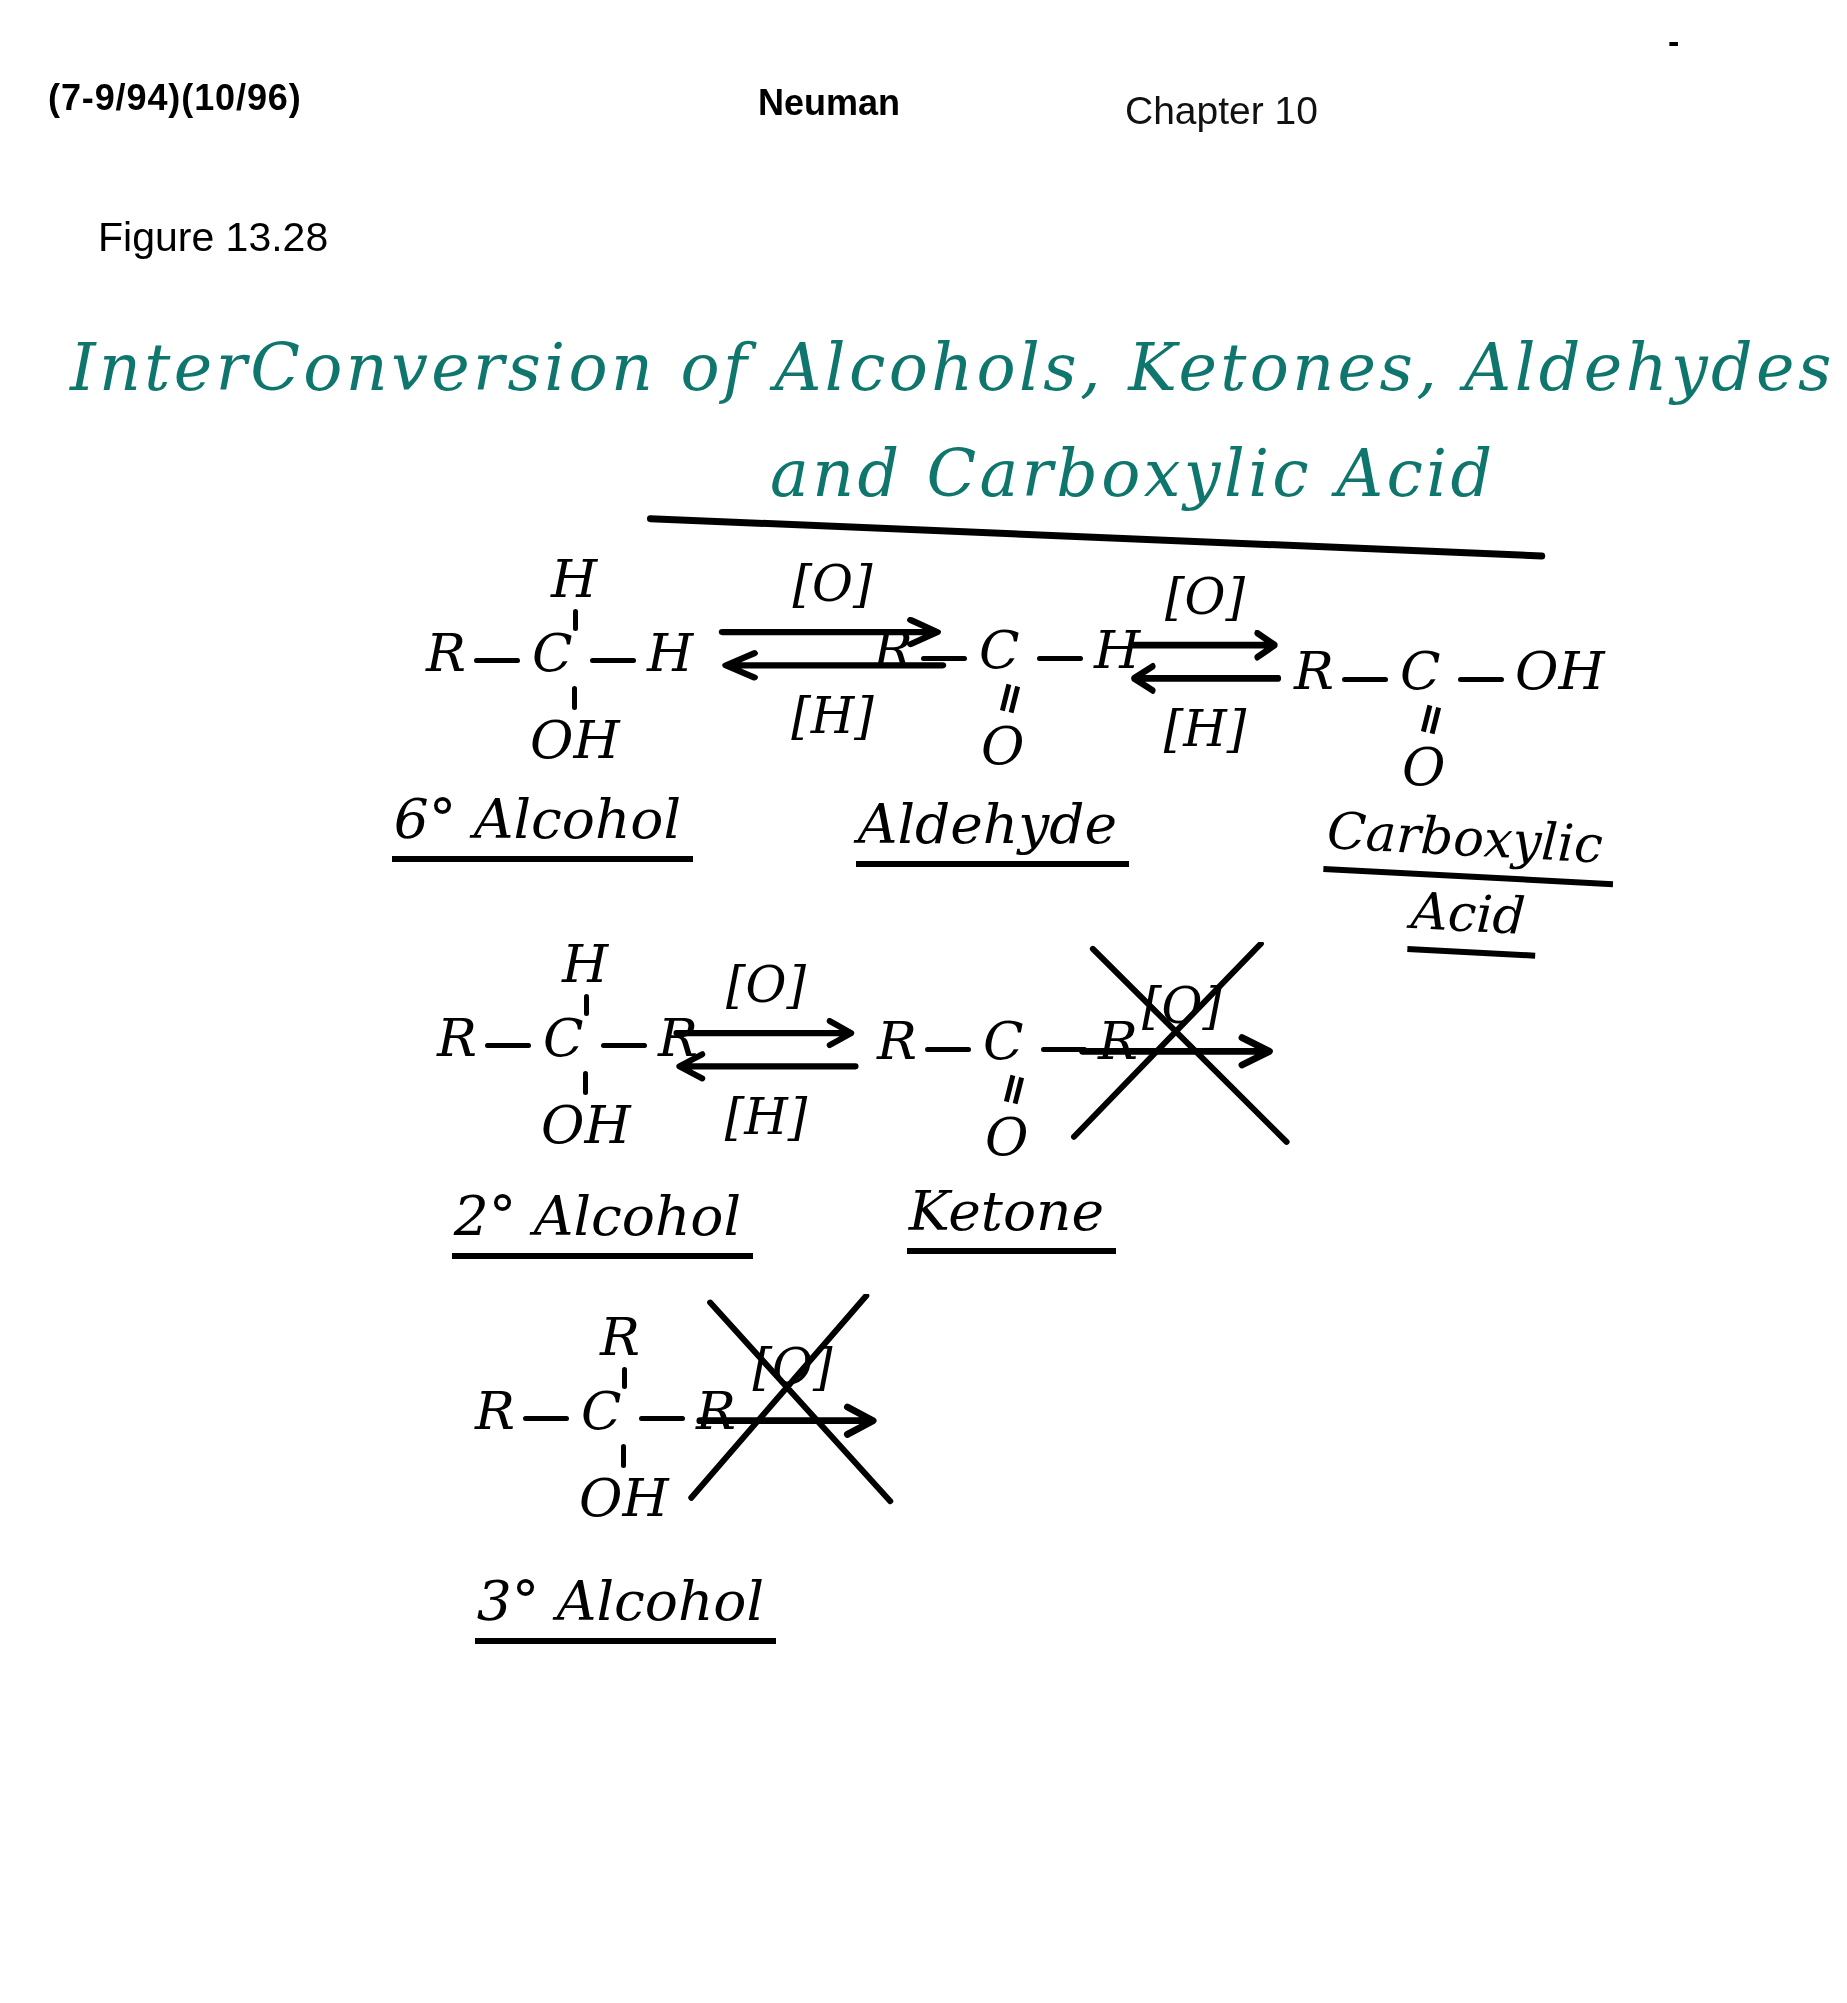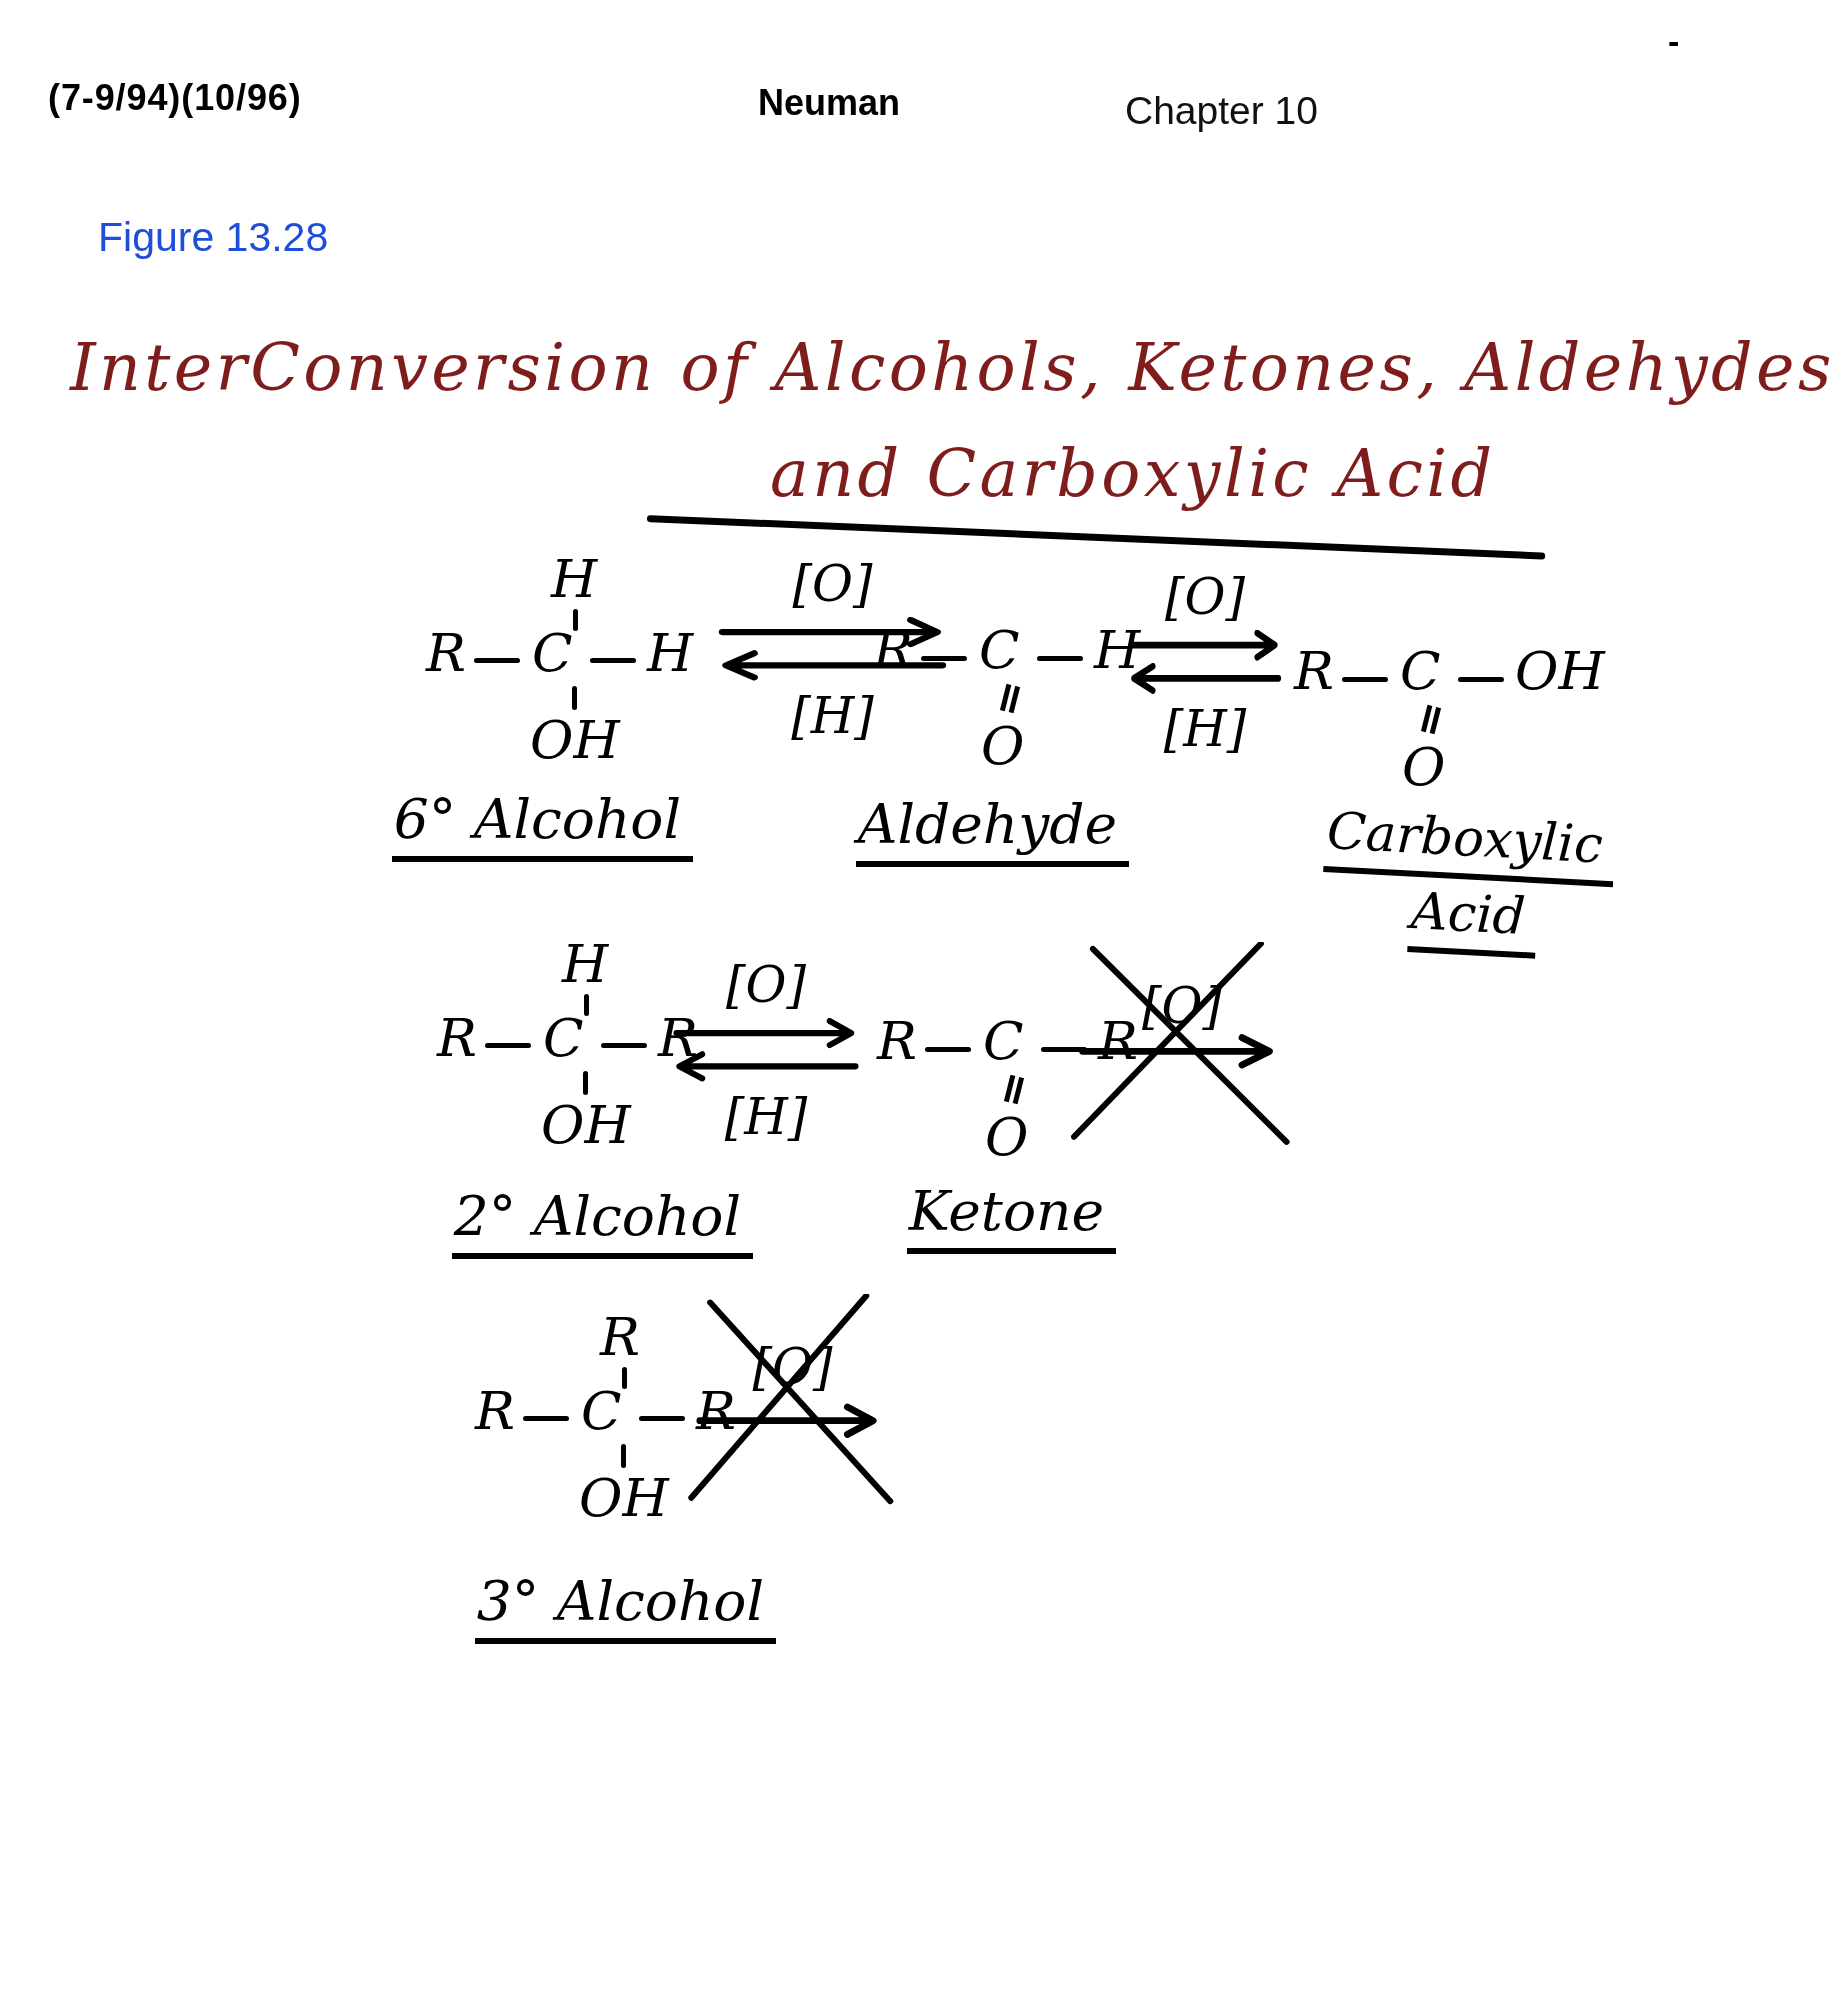--- a/index.html
+++ b/index.html
@@ -7,24 +7,24 @@
   body{width:1847px;height:2003px;position:relative;font-family:"Liberation Sans",sans-serif;color:#000;overflow:hidden}
   .page{position:absolute;left:0;top:0;width:1847px;height:2003px;background:#fff}
 
   
   .printed{position:absolute;white-space:nowrap;color:#000}
   .p-bold{font-weight:bold}
   .date-code{left:48px;top:77px;font-size:36px;letter-spacing:0.9px}
   .author{left:758px;top:82px;font-size:36px}
   .chapter{left:1125px;top:89px;font-size:39px;font-weight:400;color:#111}
   .corner-mark{left:1668px;top:22px;font-size:34px;font-weight:bold}
-  .figure-label{left:98px;top:214px;font-size:41px;font-weight:400;color:#1d4ed8}
-
-  
-  .hw{position:absolute;font-family:"DejaVu Serif",serif;font-style:italic;white-space:nowrap;color:#7f1d1d;line-height:1.1}
+  .figure-label{left:98px;top:214px;font-size:41px;font-weight:400;color:#000000}
+
+  
+  .hw{position:absolute;font-family:"DejaVu Serif",serif;font-style:italic;white-space:nowrap;color:#0f766e;line-height:1.1}
   .title1{left:70px;top:332px;font-size:65px;letter-spacing:3.4px}
   .title2{left:770px;top:438px;font-size:65px;letter-spacing:3.4px}
   .title-underline{position:absolute;left:647px;top:515px;width:899px;height:6.8px;background:#000;transform:rotate(2.4deg);transform-origin:left center;border-radius:3.4px}
 
   .hw-label{position:absolute;font-family:"DejaVu Serif",serif;font-style:italic;font-size:55px;line-height:1.1;white-space:nowrap;border-bottom:6px solid #000;padding:0 12px 6.8px 1.7px;color:#000}
   .tilt{transform:rotate(3deg);transform-origin:left center}
 
   
   .struct,.struct2{position:absolute;width:291px}
   .struct{height:227px}

